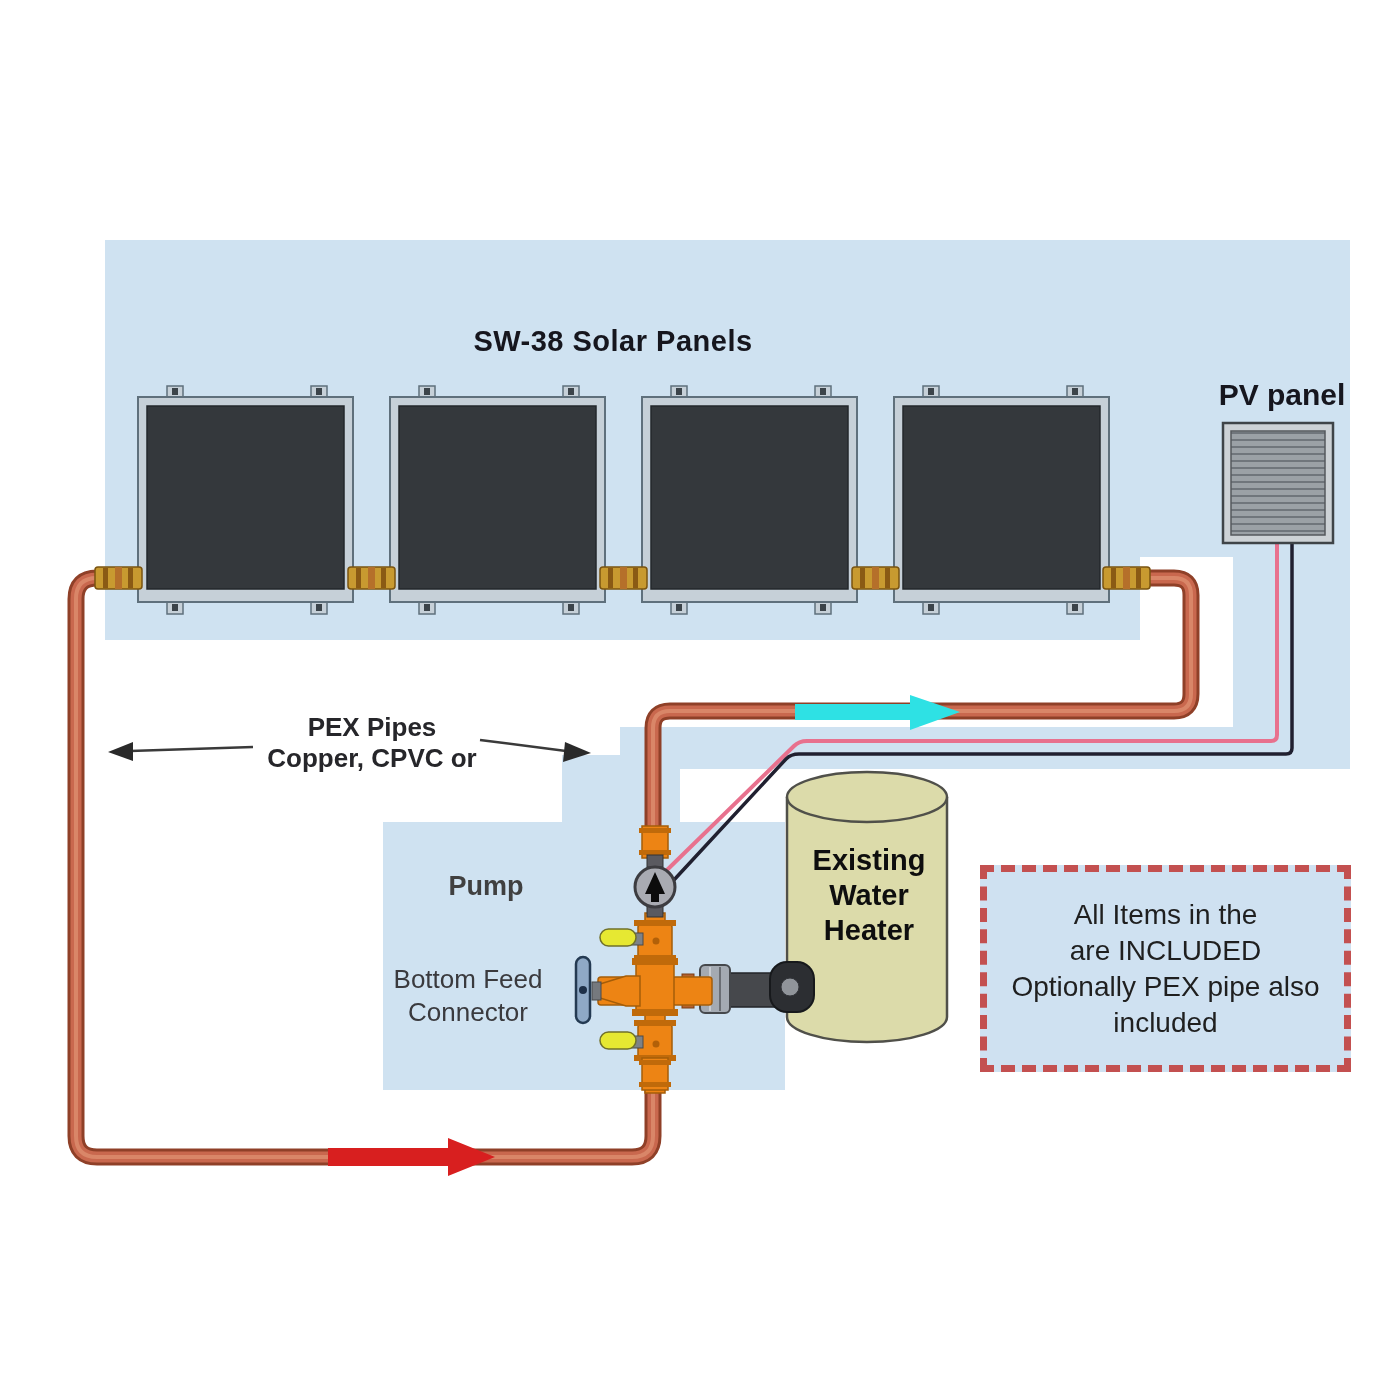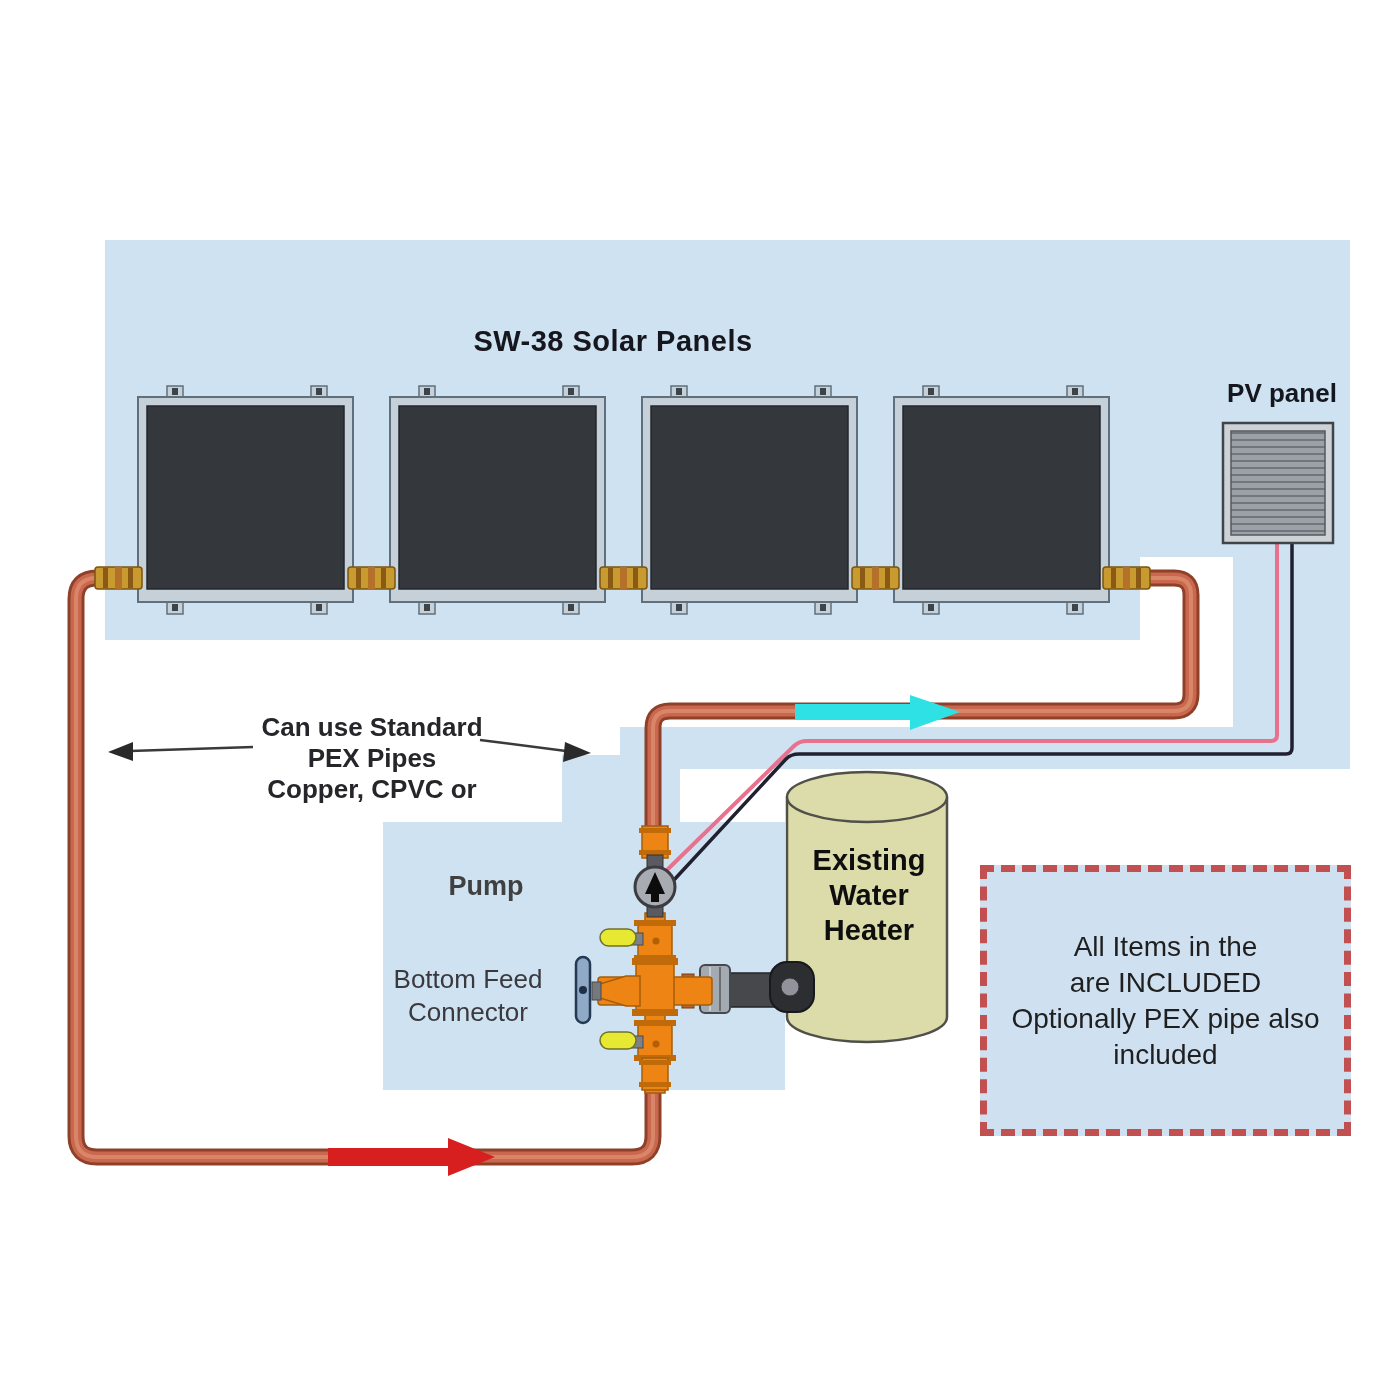--- a/index.html
+++ b/index.html
@@ -5,27 +5,27 @@
   html,body{margin:0;padding:0;background:#ffffff;}
   .stage{
     position:relative;width:1400px;height:1400px;background:#ffffff;
     font-family:"Liberation Sans", sans-serif;overflow:hidden;padding-left:36px;
   }
   .blue{position:absolute;background:#cfe2f1;}
   .svg-layer{position:absolute;left:0;top:0;width:1400px;height:1400px;}
   .lbl{position:absolute;text-align:center;color:#16161e;}
   .lbl div{white-space:nowrap;}
   .title{font-size:29px;font-weight:bold;letter-spacing:.5px;}
-  .pvlab{font-size:26px;font-weight:bold;}
+  .pvlab{font-size:30px;font-weight:bold;}
   .note{font-size:26px;font-weight:bold;line-height:31px;color:#26262a;}
   .pumplab{font-size:27px;font-weight:bold;color:#404040;}
   .feedlab{font-size:26px;font-weight:normal;line-height:33px;color:#3a3a3e;}
   .heaterlab{font-size:29px;font-weight:bold;line-height:35px;color:#0e0e0e;}
   .infobox{
-    position:absolute;left:980px;top:865px;width:371px;height:271px;
+    position:absolute;left:980px;top:865px;width:371px;height:207px;
     box-sizing:border-box;border:7px dashed #c35050;background:#cfe1f1;
     display:flex;flex-direction:column;justify-content:center;
     font-size:28px;line-height:36px;color:#1f1f1f;text-align:center;
   }
 </style>
 </head>
 <body>
 
 <div class="stage">
 
@@ -166,21 +166,20 @@
 
       <use href="#orange-coupling" x="642" y="1058"></use>
     </g>
   </svg>
 
   <div class="lbl title" style="left:428px;top:325px;width:370px;">SW-38 Solar Panels</div>
 
   <div class="lbl pvlab" style="left:1202px;top:378px;width:160px;">PV panel</div>
 
   <div class="lbl note" style="left:232px;top:712px;width:280px;">
-    <div>Can use Standard</div>
     <div>PEX Pipes</div>
     <div>Copper, CPVC or</div>
   </div>
 
   <div class="lbl pumplab" style="left:406px;top:871px;width:160px;">Pump</div>
 
   <div class="lbl feedlab" style="left:368px;top:963px;width:200px;">
     <div>Bottom Feed</div>
     <div>Connector</div>
   </div>

